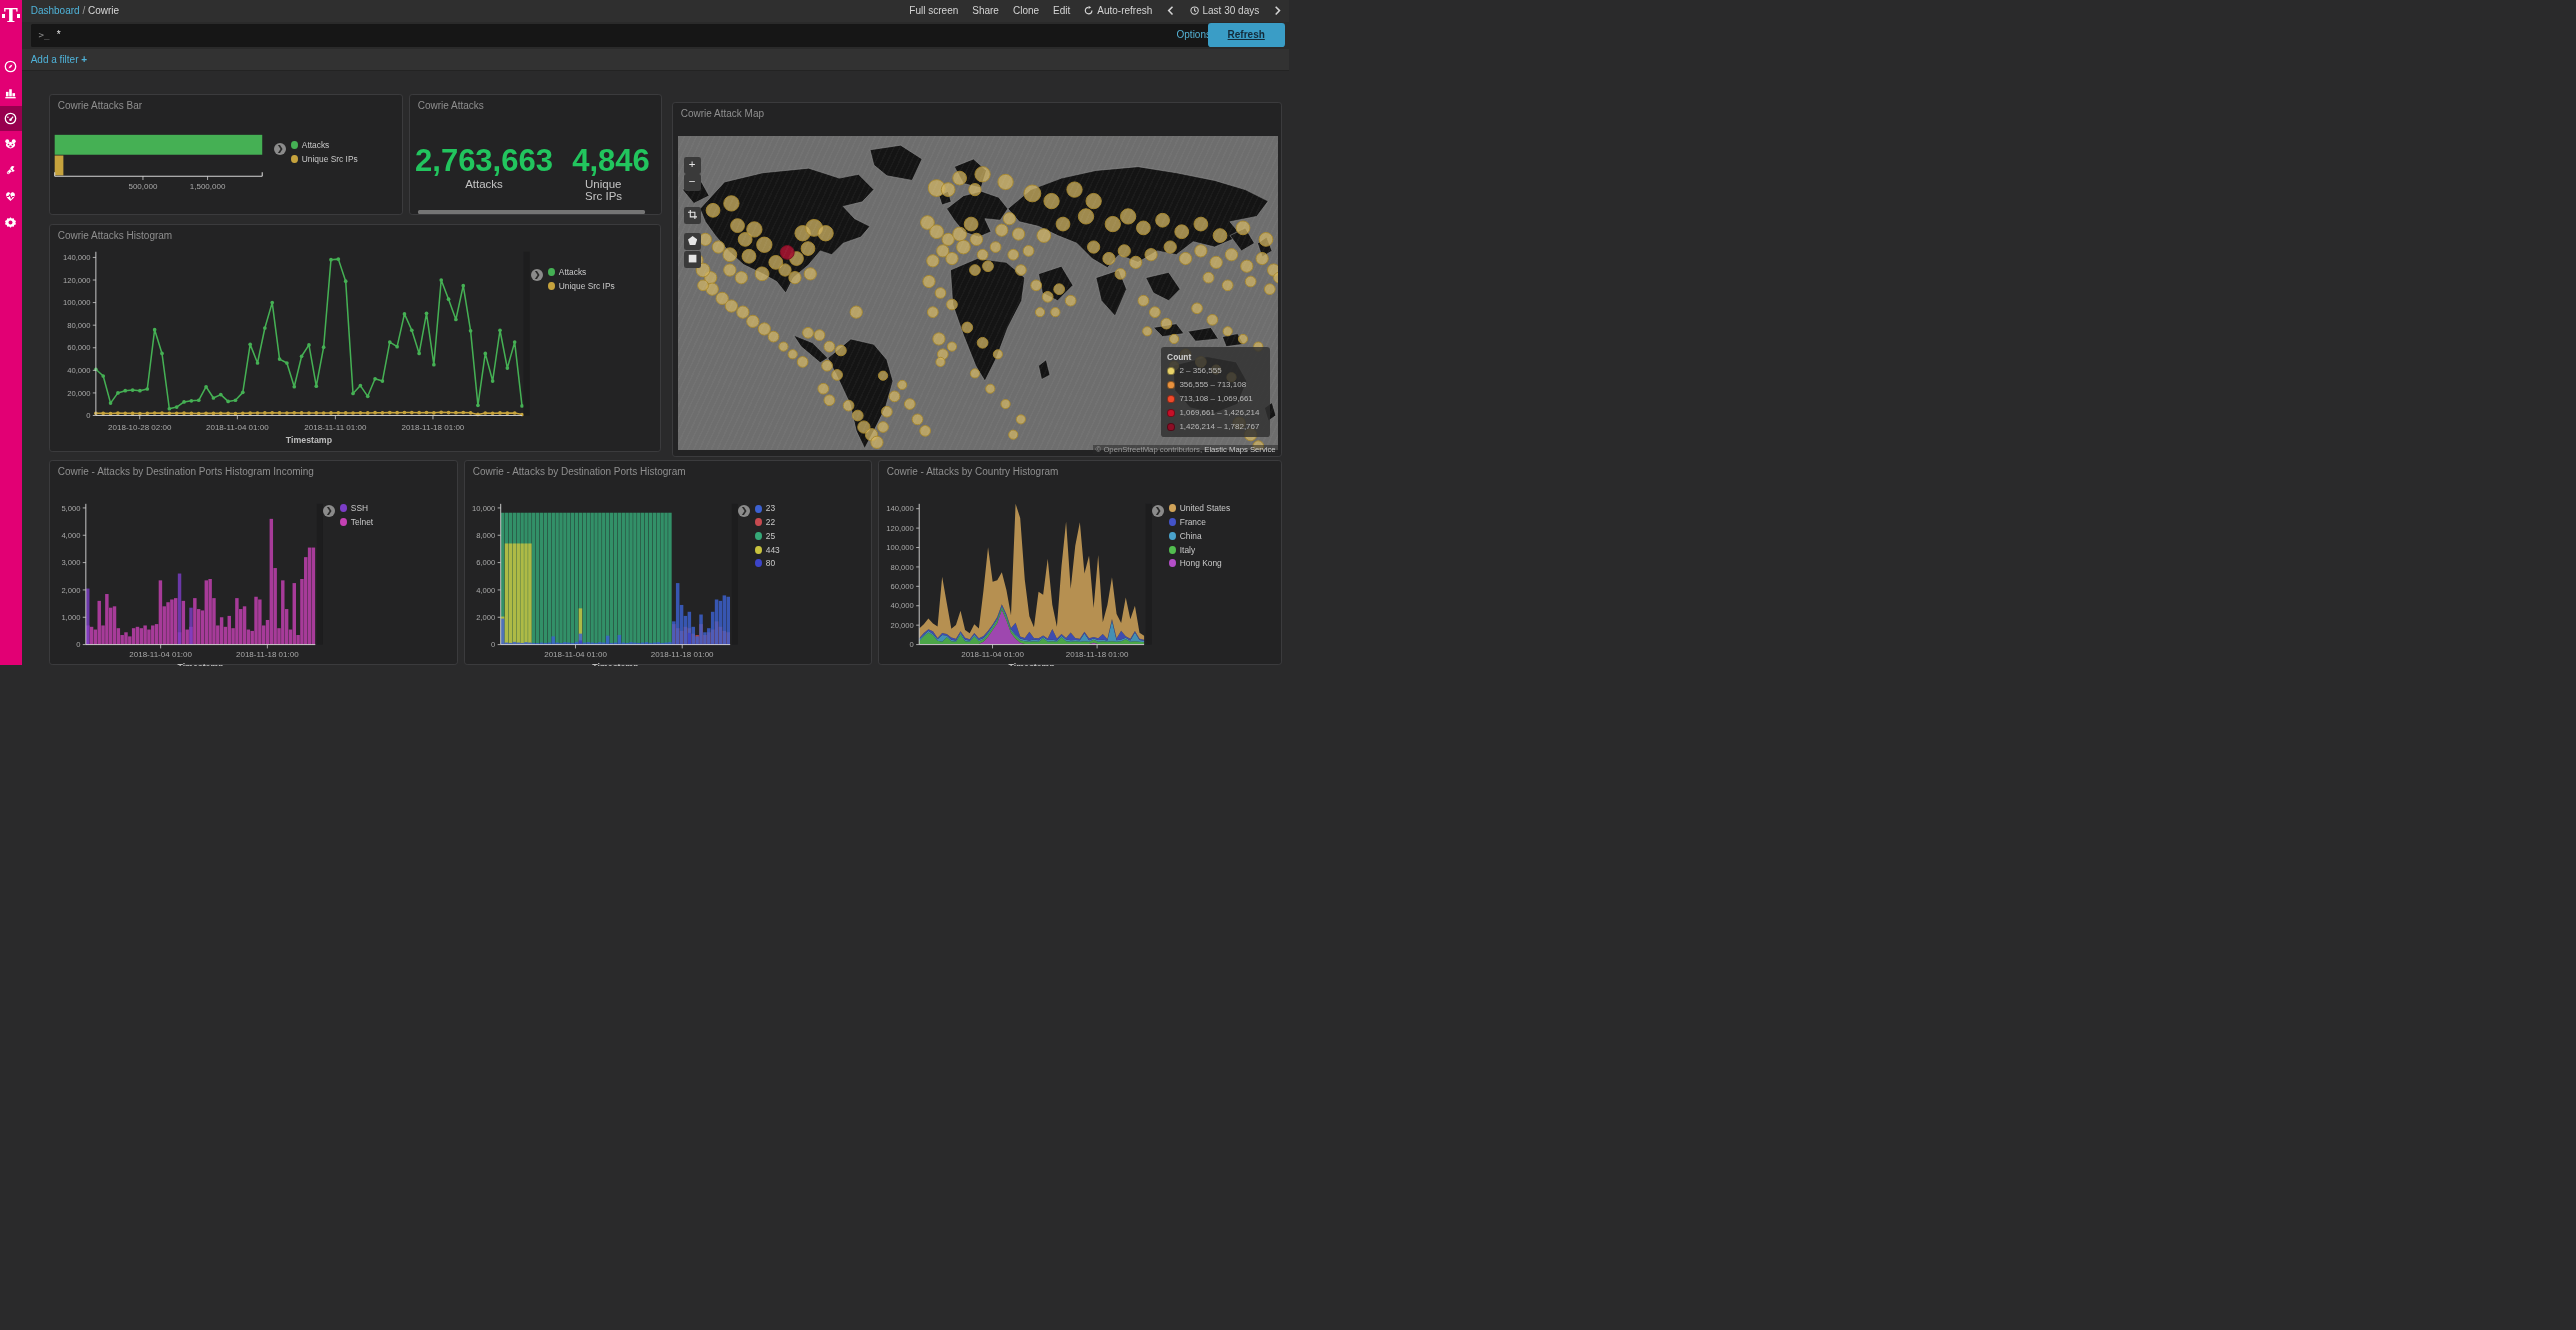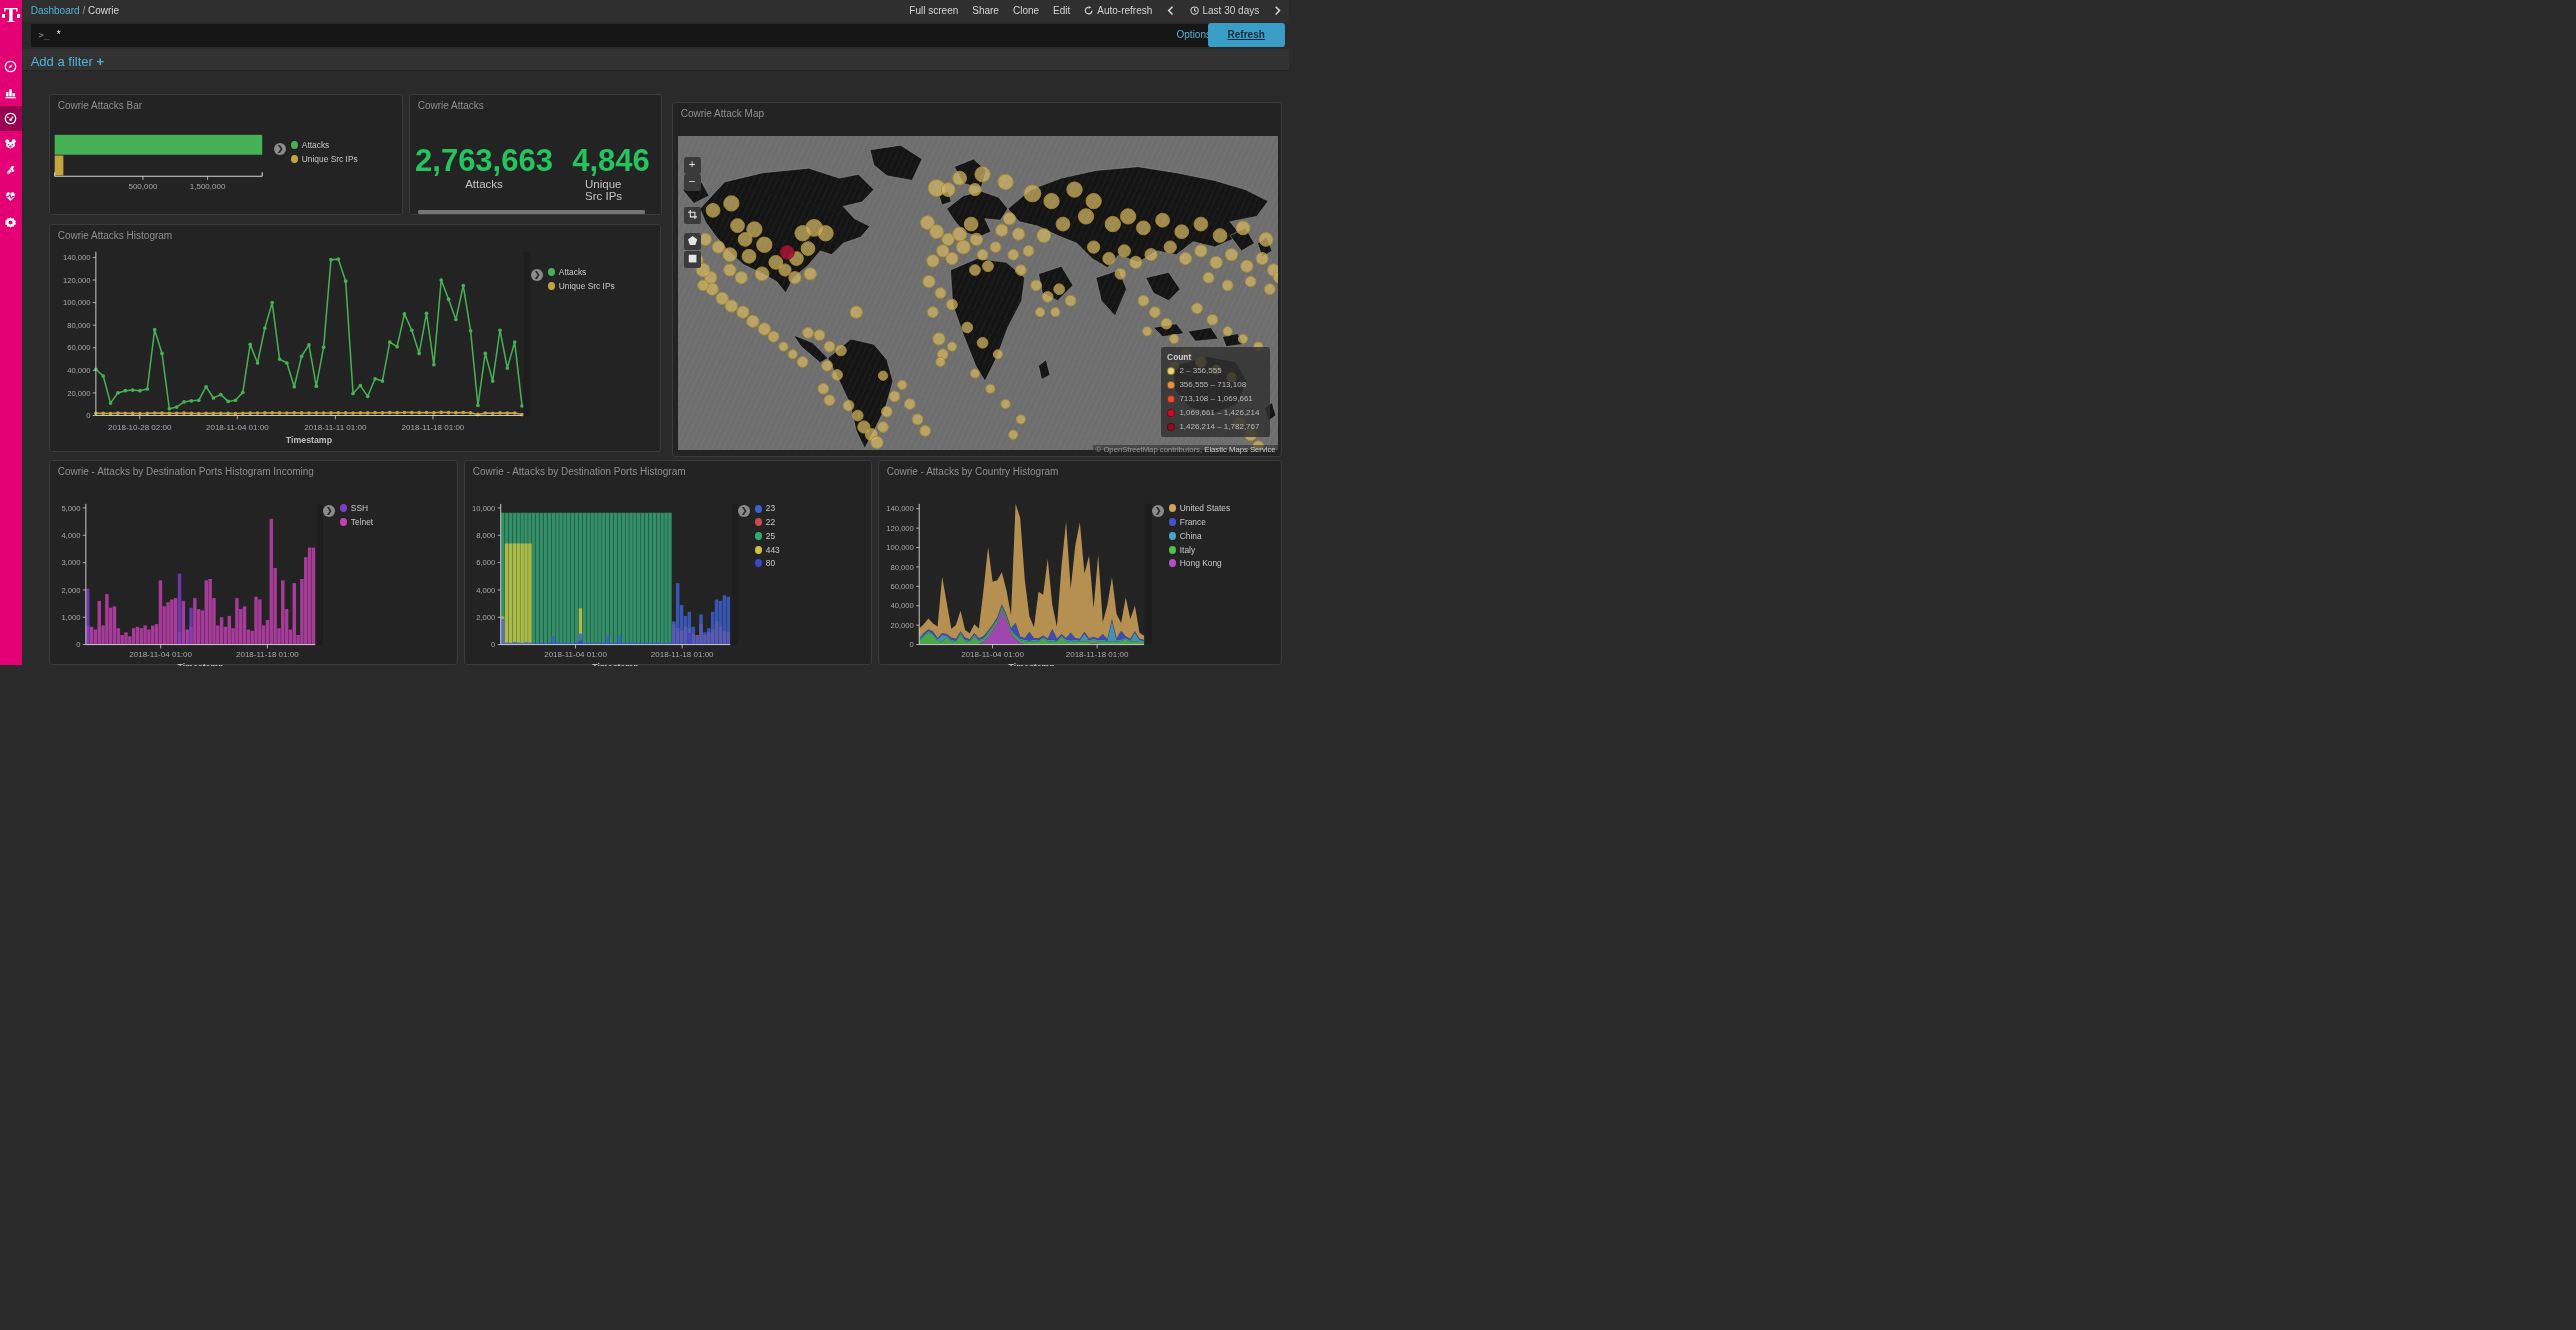--- a/index.html
+++ b/index.html
@@ -26,21 +26,21 @@
   .nav-item svg { width:9.2px; height:9.2px; }
 
   #querybar { position:absolute; left:21.5px; top:21.5px; width:1267px; height:28px; background:#2a2a2a; }
   #query-input { position:absolute; left:9.2px; top:2.3px; width:1191px; height:23px; background:#161616; border-radius:1.5px; }
   #query-prompt { position:absolute; left:7.7px; top:5.4px; color:#8a8a8a; font-family:"DejaVu Sans Mono", monospace; font-size:9.2px; }
   #query-value { position:absolute; left:26px; top:5.4px; color:#e8e8e8; font-size:10px; }
   #query-options { position:absolute; right:10.7px; top:5.4px; color:#54b1d4; font-size:10px; cursor:pointer; }
   #refresh-btn { position:absolute; right:3.8px; top:1.5px; width:77px; height:24px; background:#3a9dc6; border-radius:3.1px;
     color:#132b3a; font-size:10px; font-weight:bold; text-decoration:underline; text-align:center; line-height:24px; cursor:pointer; }
   #filterbar { position:absolute; left:21.5px; top:49px; width:1267px; height:21.5px; background:#323232; border-bottom:0.8px solid #232323; }
-  #add-filter { position:absolute; left:9.2px; top:4.6px; font-size:13px; color:#4fb3d9; cursor:pointer; }
+  #add-filter { position:absolute; left:9.2px; top:4.6px; font-size:10px; color:#4fb3d9; cursor:pointer; }
   #add-filter b { font-weight:bold; }
 
   
   .panel { position:absolute; background:#232324; border:0.8px solid #3b3b3d; border-radius:3.1px; }
   .panel-title { position:absolute; left:7.7px; top:4.6px; font-size:10px; color:#8f8f8f; white-space:nowrap; }
   .chart-box { position:absolute; left:0; top:0; }
 
   
   .legend-toggle { position:absolute; width:12.3px; height:12.3px; border-radius:50%; background:#8b8b8b; color:#2a2a2a;
     font-size:7.7px; font-weight:bold; text-align:center; line-height:12.3px; cursor:pointer; }

